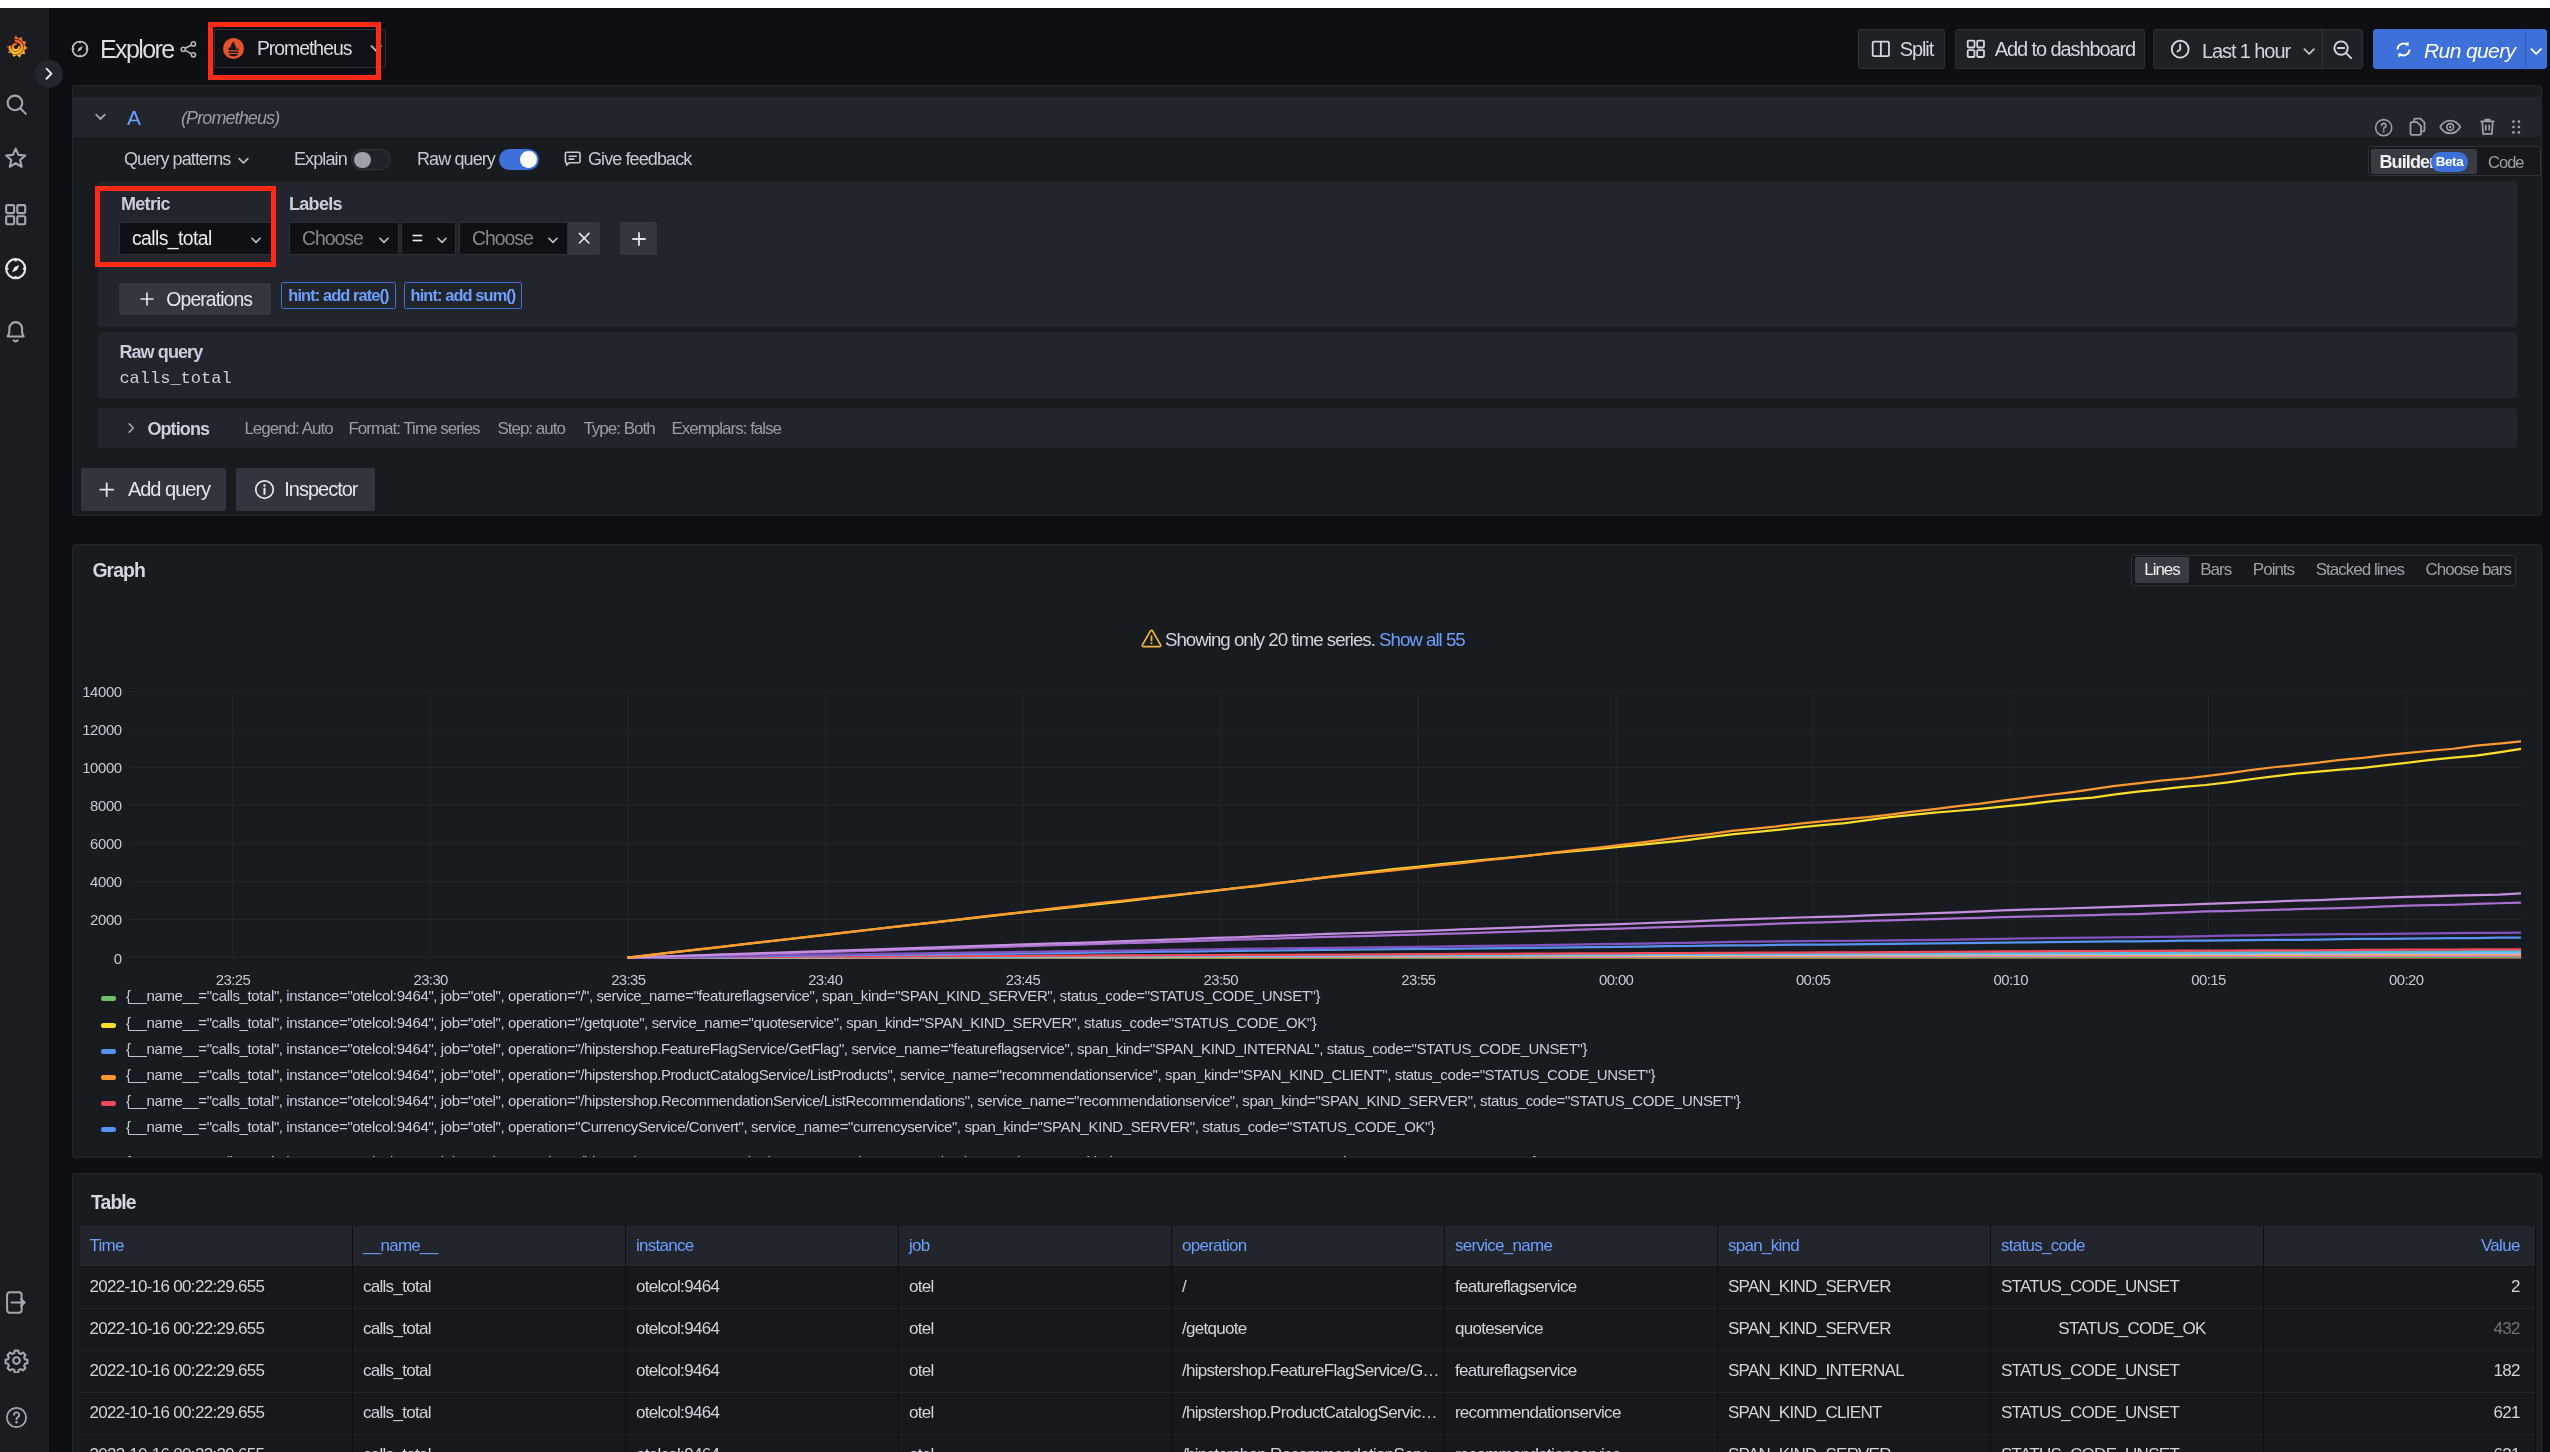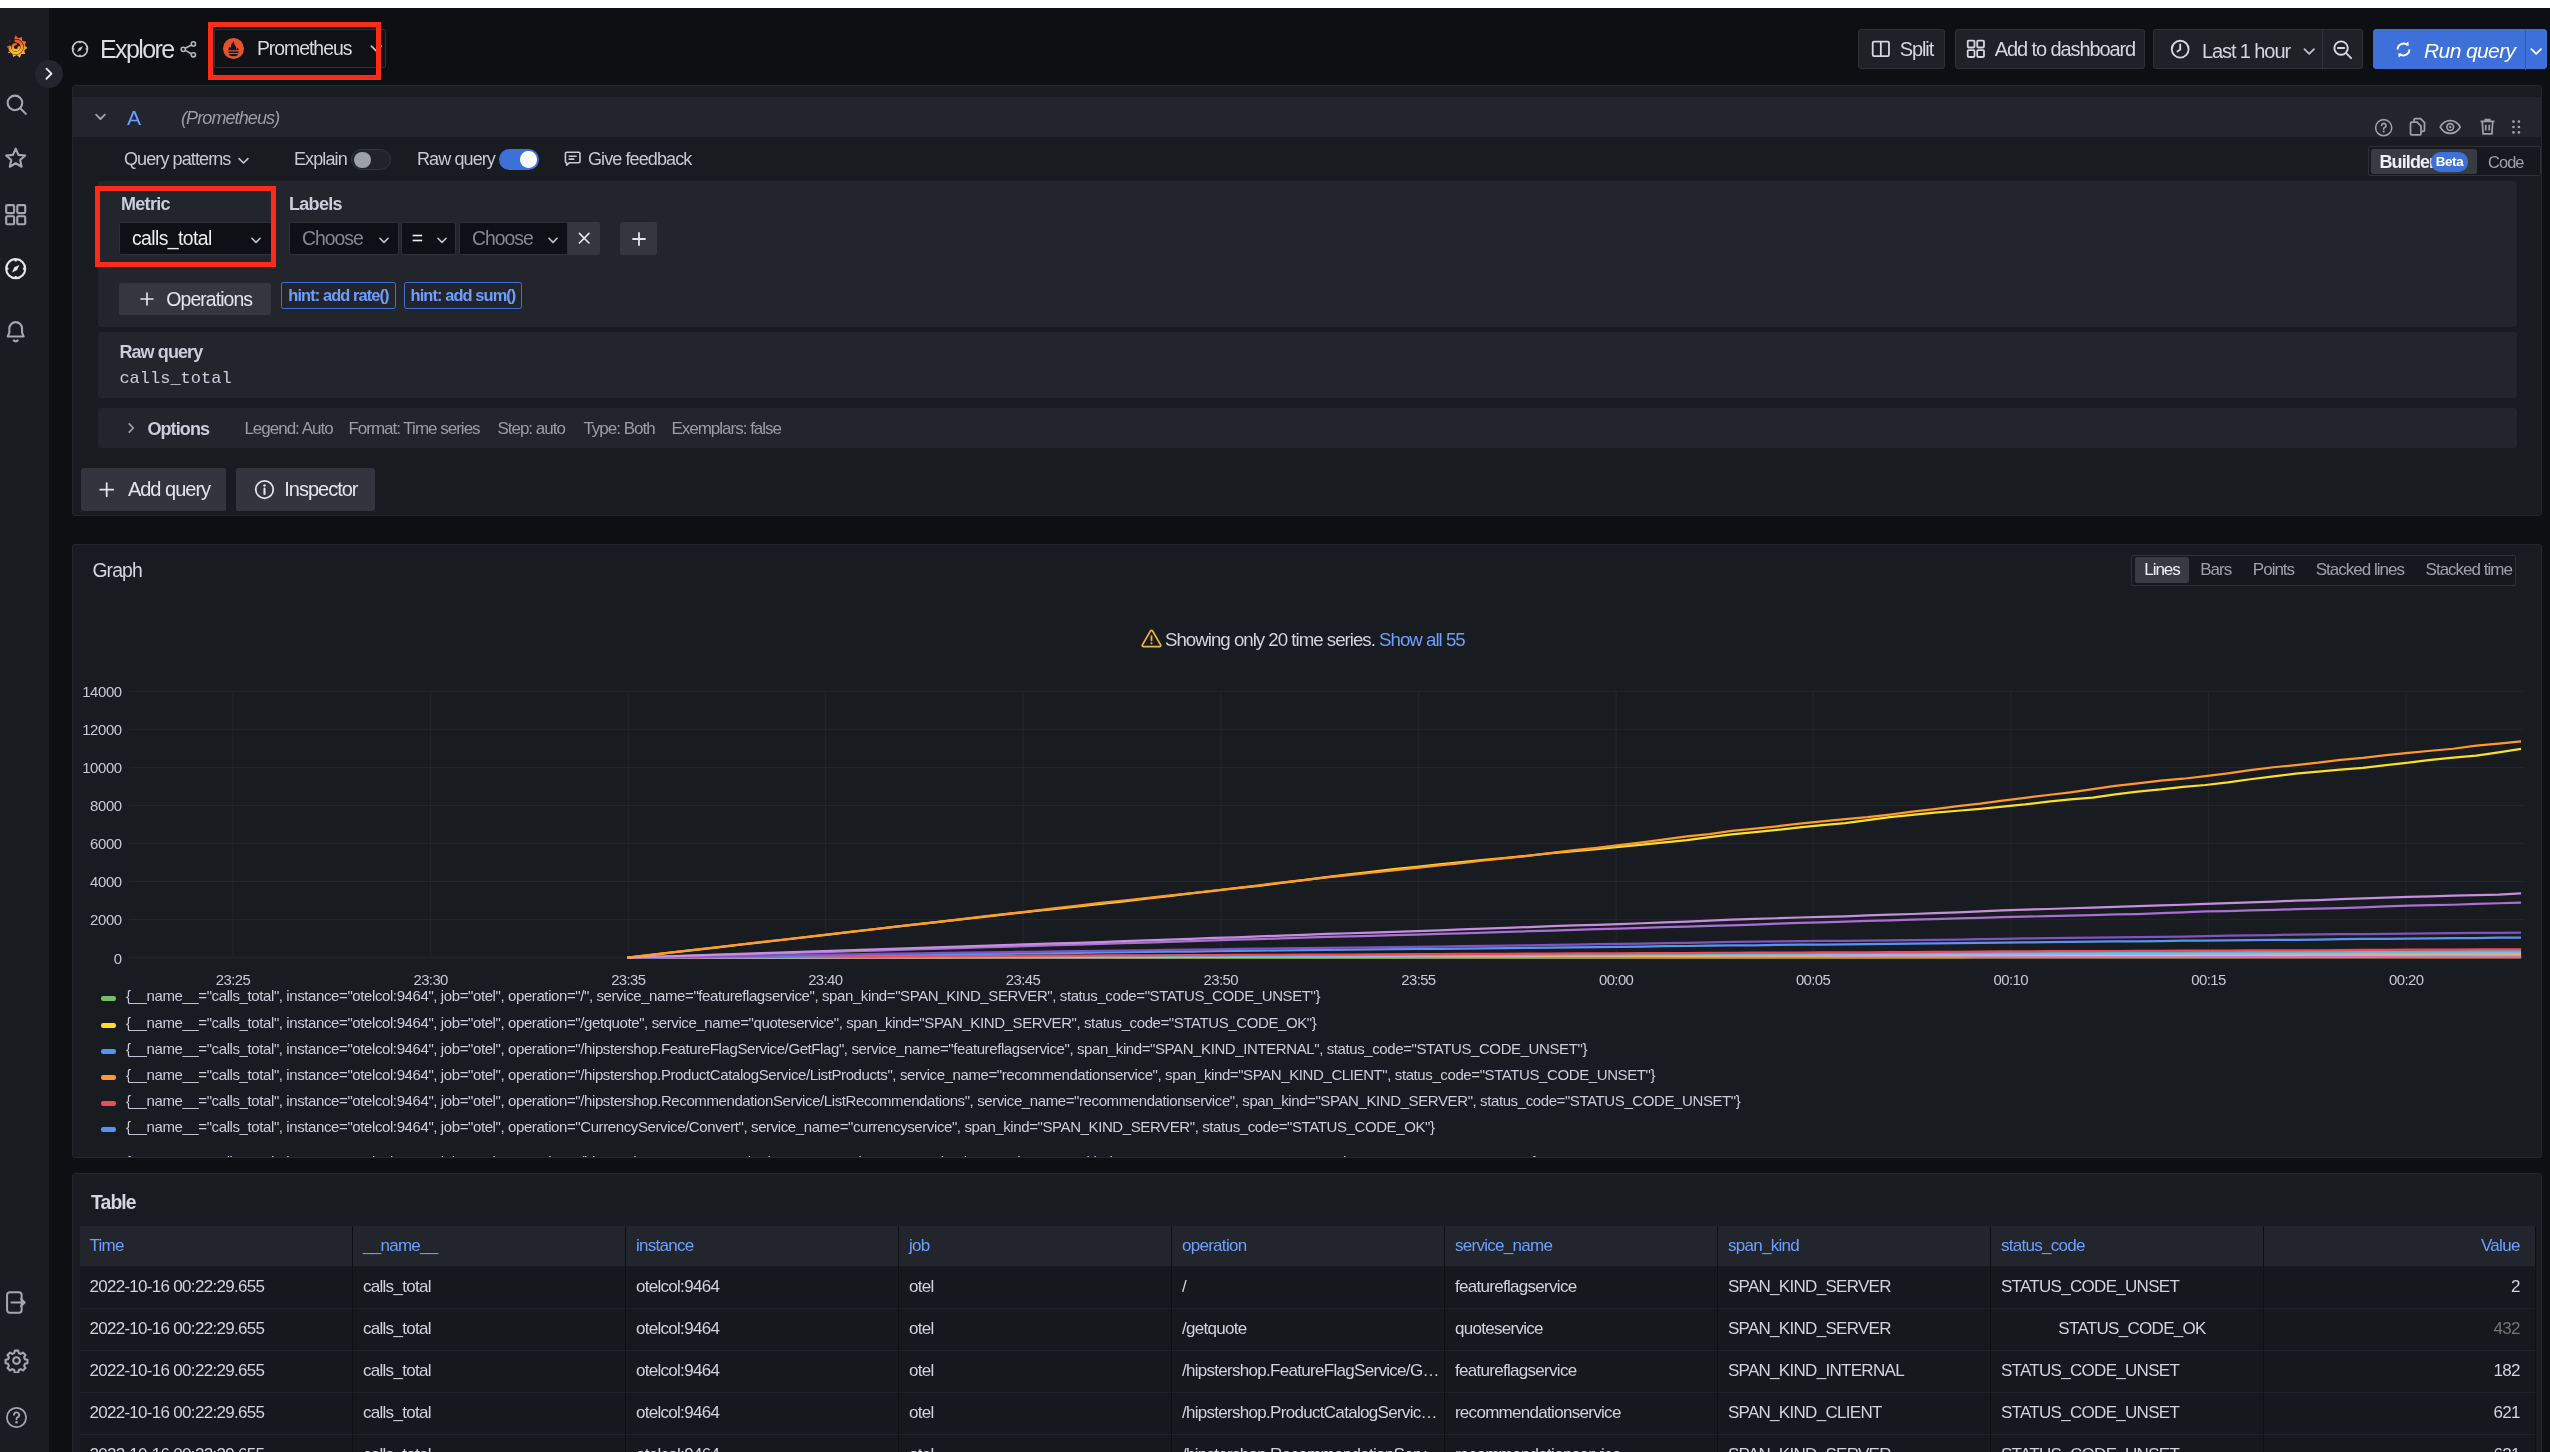--- a/index.html
+++ b/index.html
@@ -292,27 +292,27 @@
   </div>
   <div class="greybtn" style="left:163px;top:382px;width:139px;height:43px;font-size:20px;letter-spacing:-1px;background:#32353d;">
     <svg width="21" height="21" viewBox="0 0 24 24" style="margin-right:9.7px;">
         <circle cx="12" cy="12" r="10" fill="none" stroke="#e4e5ec" stroke-width="2"></circle>
         <circle cx="12" cy="7.5" r="1.4" fill="#e4e5ec"></circle>
         <path stroke="#e4e5ec" stroke-width="2.4" stroke-linecap="round" d="M12 11v6"></path>
       </svg>Inspector
   </div>
 </div>
 <div class="panel" style="top:544px;height:614px;overflow:hidden;">
-  <div class="abs" style="left:19.4px;top:14px;font-size:19.4px;font-weight:400;letter-spacing:-0.9px;color:#d5d6de;">Graph</div>
+  <div class="abs" style="left:19.4px;top:14px;font-size:19.4px;font-weight:700;letter-spacing:-0.9px;color:#d5d6de;">Graph</div>
   <div class="abs" style="left:2058px;top:9.7px;width:385px;height:31px;border:0.7px solid #2e3138;border-radius:2.2px;background:#16181d;display:flex;align-items:center;font-size:17px;letter-spacing:-1px;font-weight:500;color:#9da1a8;white-space:nowrap;">
     <div style="margin-left:3px;width:54px;height:25.4px;background:#383b42;border-radius:2.2px;color:#f0f0f4;display:flex;align-items:center;justify-content:center;">Lines</div>
     <div style="margin-left:11.2px;">Bars</div>
     <div style="margin-left:21.7px;">Points</div>
     <div style="margin-left:21.7px;">Stacked lines</div>
-    <div style="margin-left:21.7px;">Stacked time</div>
+    <div style="margin-left:21.7px;">Choose bars</div>
   </div>
   <svg class="icon" style="left:1068px;top:84px;" width="21" height="19.4" viewBox="0 0 24 22">
       <path fill="none" stroke="#f0b43a" stroke-width="2" stroke-linejoin="round" d="M10.7 2.3L1.6 18a1.5 1.5 0 0 0 1.3 2.2h18.2a1.5 1.5 0 0 0 1.3-2.2L13.3 2.3a1.5 1.5 0 0 0-2.6 0z"></path>
       <path stroke="#f0b43a" stroke-width="2" stroke-linecap="round" d="M12 8v5"></path>
       <circle cx="12" cy="16.2" r="1.2" fill="#f0b43a"></circle>
     </svg>
   <div class="abs" style="left:1092px;top:84px;font-size:18.7px;letter-spacing:-1px;color:#d2d3dc;">Showing only 20 time series. <span style="color:#6e9fff;">Show all 55</span></div>
   <svg class="abs" style="left:0;top:0;font-size:24px" width="2470" height="614" viewBox="0 0 3308 823">
       <g stroke="rgba(204,204,220,0.055)" stroke-width="1.5">
         <line x1="74" y1="196" x2="3284" y2="196"></line>

